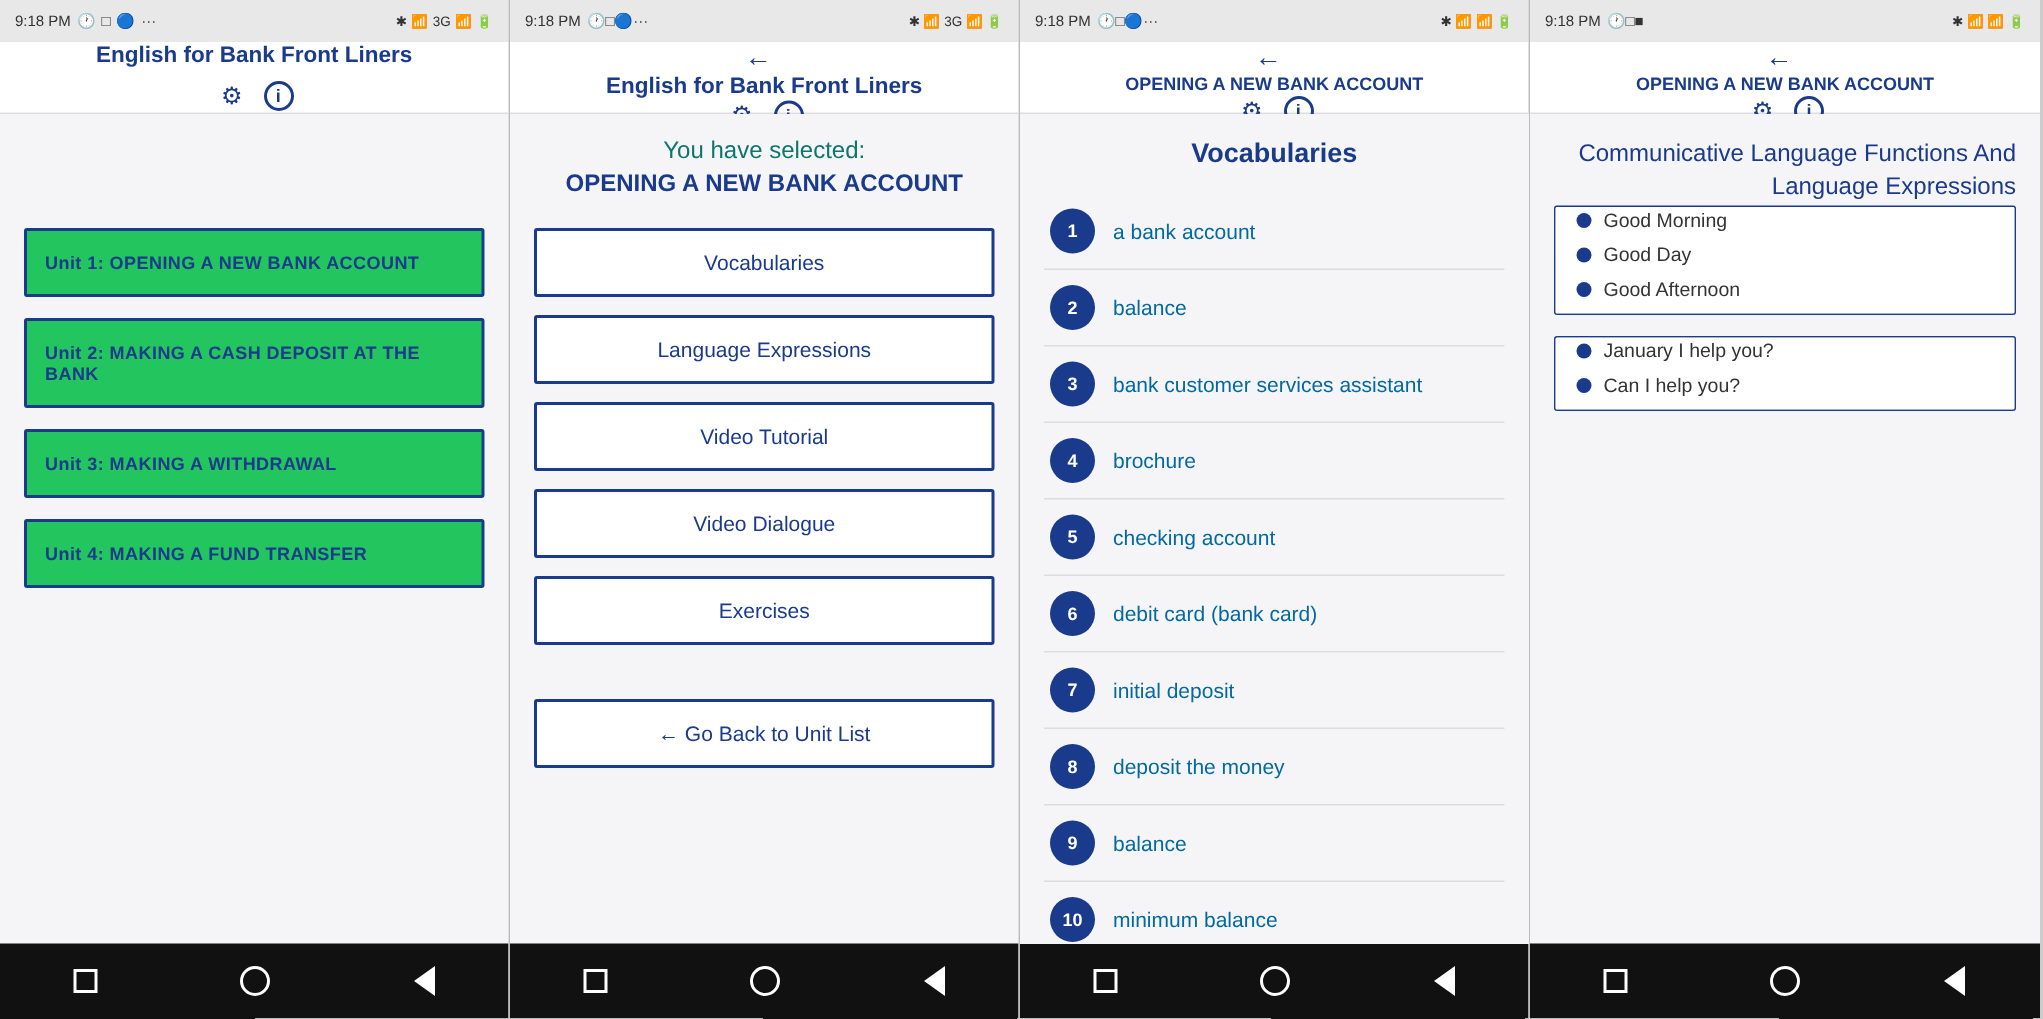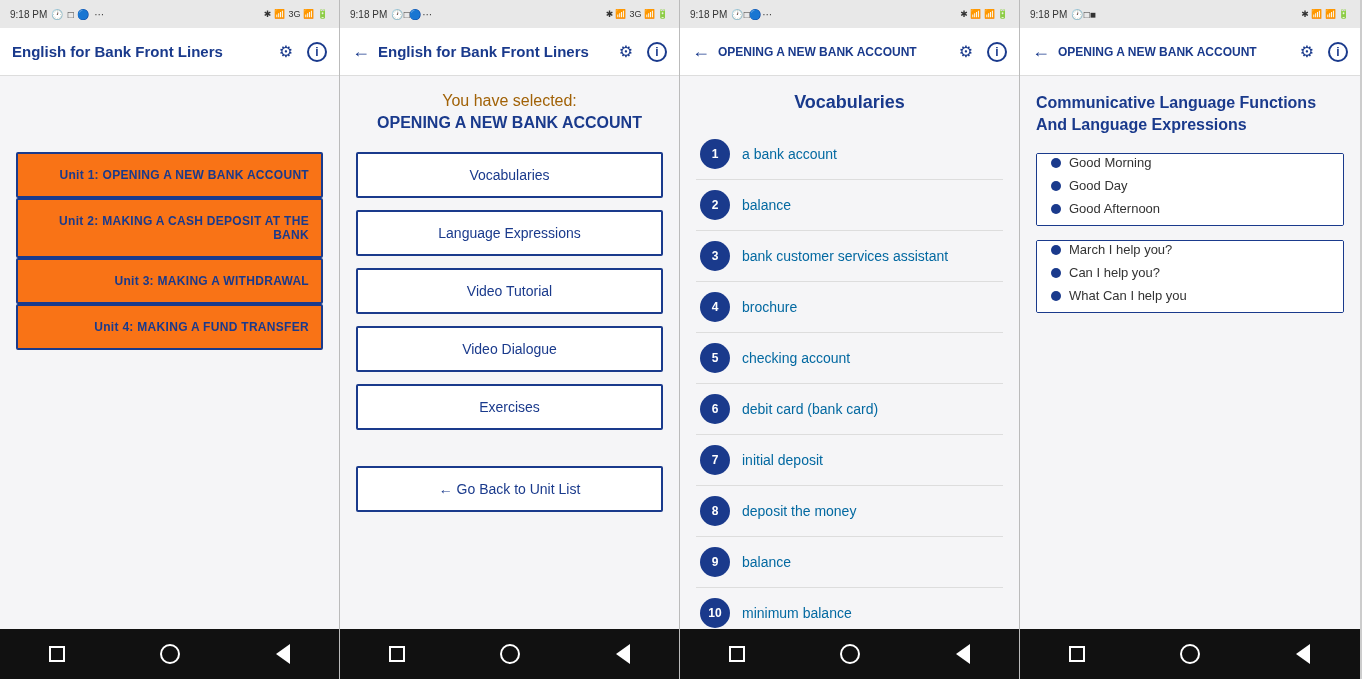--- a/index.html
+++ b/index.html
@@ -41,20 +41,21 @@
 
     
     .nav-bar {
       background: #fff;
       height: 48px;
       display: flex;
       align-items: center;
       padding: 0 12px;
       border-bottom: 1px solid #ddd;
       flex-shrink: 0;
+      flex-direction: column;
     }
     .nav-bar-title {
       flex: 1;
       font-size: 15px;
       font-weight: bold;
       color: #1a3a8c;
     }
     .nav-bar-icons {
       display: flex;
       align-items: center;
@@ -120,41 +121,41 @@
       border-top: 10px solid transparent;
       border-bottom: 10px solid transparent;
       border-right: 14px solid #fff;
     }
 
     
     .unit-btn {
       display: block;
       width: 100%;
       padding: 14px 12px;
-      margin-bottom: 0;
+      margin-bottom: 14px;
       border: 2px solid #1a3a8c;
-      background: #f97316;
+      background: #22c55e;
       color: #1a3a8c;
       font-size: 12px;
       font-weight: bold;
-      text-align: right;
+      text-align: left;
       cursor: pointer;
       border-radius: 2px;
       letter-spacing: 0.3px;
     }
 
     
     .selected-header {
       text-align: center;
       margin-bottom: 20px;
       color: #333;
     }
     .selected-header .you-have {
       font-size: 16px;
-      color: #a16207;
+      color: #0f766e;
       margin-bottom: 4px;
     }
     .selected-header .unit-name {
       font-size: 16px;
       font-weight: bold;
       color: #1a3a8c;
     }
     .menu-btn {
       display: block;
       width: 100%;
@@ -210,25 +211,24 @@
       font-weight: bold;
       flex-shrink: 0;
     }
     .vocab-text {
       font-size: 14px;
       color: #0369a1;
     }
 
     
     .lang-title {
-      text-align: left;
+      text-align: right;
       font-size: 16px;
-      font-weight: bold;
-      color: #1a3a8c;
-      margin-bottom: 16px;
+      font-weight: normal;
+      color: #1a3a8c;
       line-height: 1.4;
     }
     .section-box {
       border: 1px solid #1a3a8c;
       margin-bottom: 14px;
       border-radius: 2px;
       overflow: hidden;
     }
     .section-header {
       background: #1a3a8c;
@@ -464,30 +464,26 @@
             <div class="section-item">
       <div class="section-dot"></div>
       <span>Good Afternoon</span>
     </div>
           </div>
         </div>
         <div class="section-box">
           <div class="section-body">
             <div class="section-item">
       <div class="section-dot"></div>
-      <span>March I help you?</span>
+      <span>January I help you?</span>
     </div>
             <div class="section-item">
       <div class="section-dot"></div>
       <span>Can I help you?</span>
     </div>
-            <div class="section-item">
-      <div class="section-dot"></div>
-      <span>What Can I help you</span>
-    </div>
           </div>
         </div>
       </div>
   </div>
   <div class="bottom-bar">
     <div class="bottom-btn">
         <div class="btn-square"></div>
       </div>
     <div class="bottom-btn">
         <div class="btn-circle"></div>

